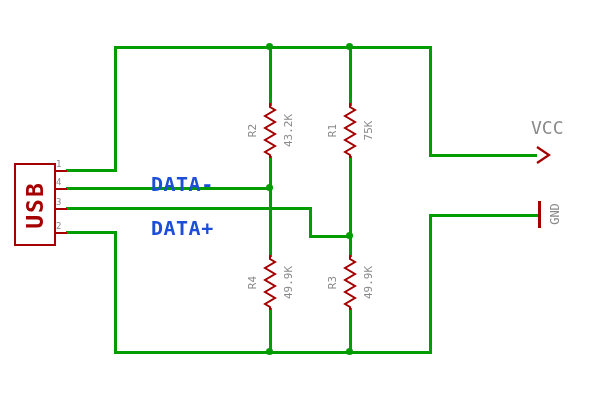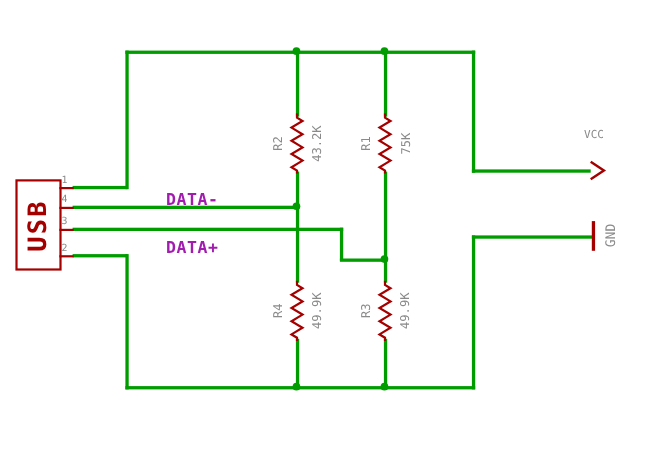--- a/index.html
+++ b/index.html
@@ -5,21 +5,21 @@
   html,body{margin:0;padding:0;background:#ffffff;}
   .canvas{
     position:relative;width:600px;height:419px;background:#ffffff;
     font-family:"DejaVu Sans Mono","Liberation Mono",monospace;
     overflow:hidden;
   }
   .wire{position:absolute;background:#009C00;}
   .stub{position:absolute;background:#A40000;height:2px;}
   .dot{position:absolute;width:7px;height:7px;border-radius:50%;background:#009C00;}
   .glabel{position:absolute;color:#8A8A8A;}
-  .netlabel{position:absolute;color:#a21caf;font-size:15px;font-weight:600;letter-spacing:.5px;}
+  .netlabel{position:absolute;color:#1d4ed8;font-size:20px;font-weight:600;letter-spacing:.5px;}
   .pin-num{position:absolute;left:56px;font-size:9px;color:#8A8A8A;}
   .vtext{position:absolute;display:flex;align-items:center;justify-content:center;}
   .vtext>span{transform:rotate(-90deg);white-space:nowrap;}
   .usb-box{
     position:absolute;left:14px;top:163px;width:38px;height:79px;
     border:2.5px solid #A40000;display:flex;align-items:center;justify-content:center;
   }
   .usb-box span{
     transform:rotate(-90deg);font-size:23px;font-weight:bold;color:#A40000;letter-spacing:2px;
   }
@@ -111,21 +111,21 @@
   <div class="vtext rlabel" style="left:278px;top:250px;">
       <span>49.9K</span>
     </div>
   <div class="vtext rlabel" style="left:322px;top:250px;">
       <span>R3</span>
     </div>
   <div class="vtext rlabel" style="left:358px;top:250px;">
       <span>49.9K</span>
     </div>
 
-  <div class="glabel" style="left:531px;top:117px;font-size:10px;">VCC</div>
+  <div class="glabel" style="left:531px;top:117px;font-size:18px;">VCC</div>
   <svg class="vcc-arrow" viewBox="0 0 18 20">
     <polyline points="3,2 15,10 3,18" fill="none" stroke="#A40000" stroke-width="2.2"></polyline>
   </svg>
 
   <div class="gnd-bar"></div>
   <div class="vtext" style="left:543px;top:186px;width:24px;height:56px;">
     <span class="glabel" style="position:static;font-size:12px;">GND</span>
   </div>
 
 </div>

